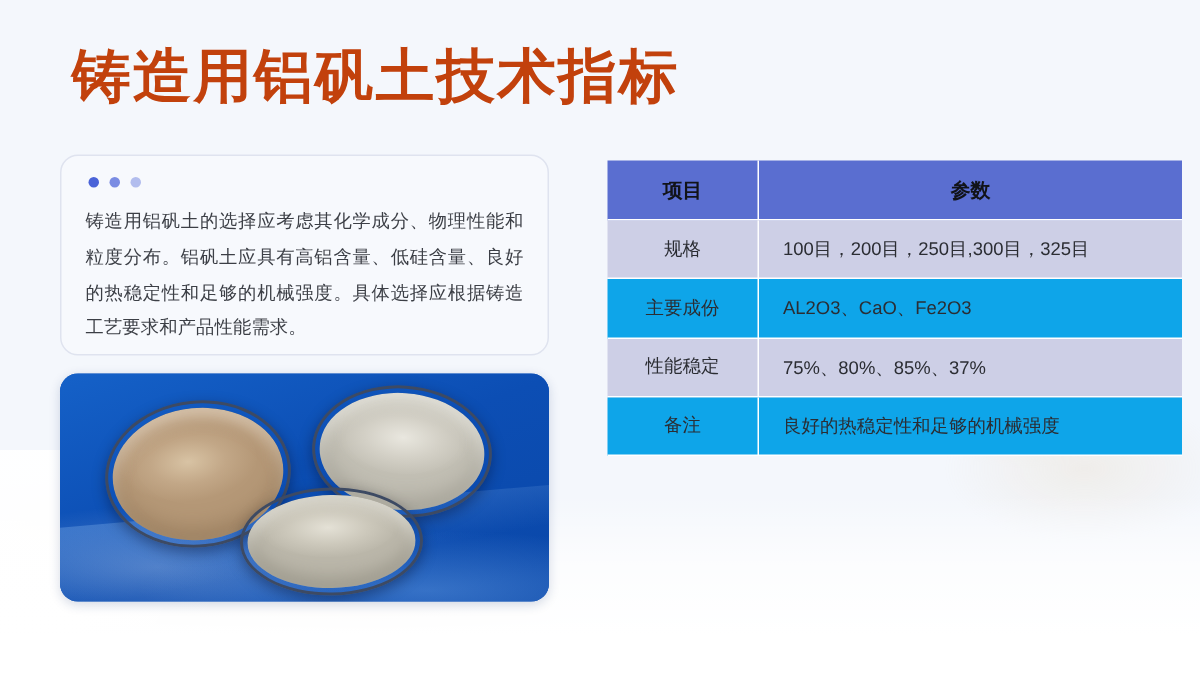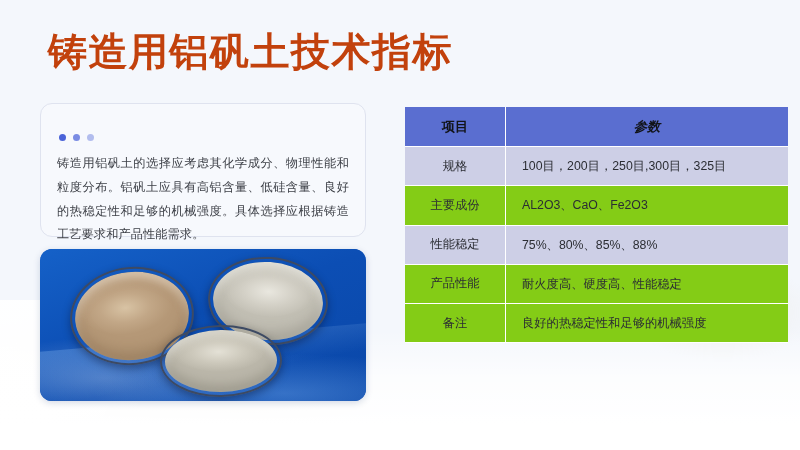--- a/index.html
+++ b/index.html
@@ -80,21 +80,21 @@
     position: absolute;
     left: 40px;
     top: 103px;
     width: 326px;
   }
 
   .desc-card {
     background: #f7f9fd;
     border: 1px solid #dfe3ef;
     border-radius: 12px;
-    padding: 30px 16px 16px 16px;
+    padding: 14px 16px 16px 16px;
     height: 134px;
   }
   .dots {
     display: flex;
     gap: 7px;
     margin-bottom: 11px;
     padding-left: 2px;
   }
   .dot {
     width: 7px;
@@ -219,23 +219,23 @@
     text-align: center;
     border-right: 1.5px solid #ffffff;
     font-size: 12.3px;
   }
   .spec-table tbody td.cell-val {
     text-align: left;
     padding-left: 16px;
     line-height: 1.65;
   }
   .spec-table tbody tr.shade-a td { background: #ccced0; background: #cdcfe6; }
-  .spec-table tbody tr.shade-b td { background: #84cc16; }
+  .spec-table tbody tr.shade-b td { background: #0ea5e9; }
   .col-item { width: 101px; }
-  .col-param { width: 282px; font-style: italic; }
+  .col-param { width: 282px; }
 </style>
 </head>
 <body>
 
 <div class="bg-layer">
   <div class="bg-wash-warm"></div>
   <div class="bg-wash-warm2"></div>
   <div class="bg-white-bottom"></div>
   <div class="bg-white-bottom-left"></div>
 </div>
@@ -279,24 +279,20 @@
     <tr class="shade-a">
       <td class="cell-item">规格</td>
       <td class="cell-val">100目，200目，250目,300目，325目</td>
     </tr>
     <tr class="shade-b">
       <td class="cell-item">主要成份</td>
       <td class="cell-val">AL2O3、CaO、Fe2O3</td>
     </tr>
     <tr class="shade-a">
       <td class="cell-item">性能稳定</td>
-      <td class="cell-val">75%、80%、85%、88%</td>
-    </tr>
-    <tr class="shade-b">
-      <td class="cell-item">产品性能</td>
-      <td class="cell-val">耐火度高、硬度高、性能稳定</td>
+      <td class="cell-val">75%、80%、85%、37%</td>
     </tr>
     <tr class="shade-b">
       <td class="cell-item">备注</td>
       <td class="cell-val">良好的热稳定性和足够的机械强度</td>
     </tr>
   </tbody>
 </table>
 
 </body></html>

